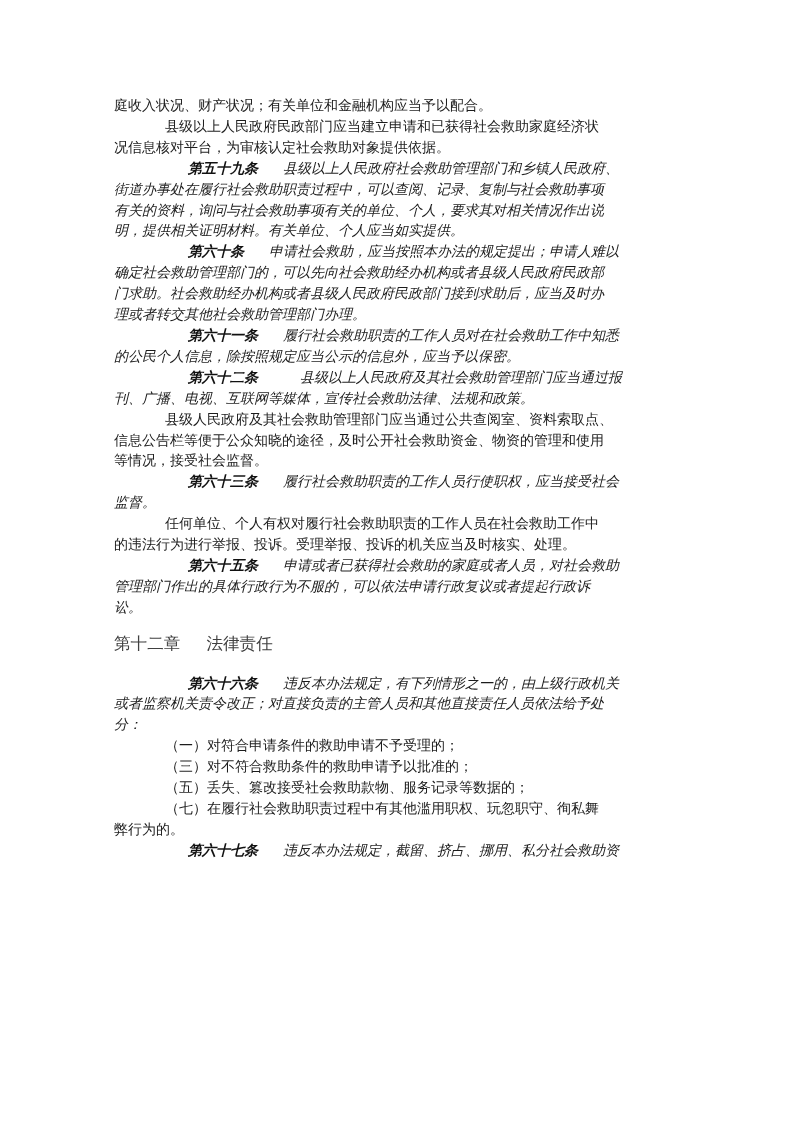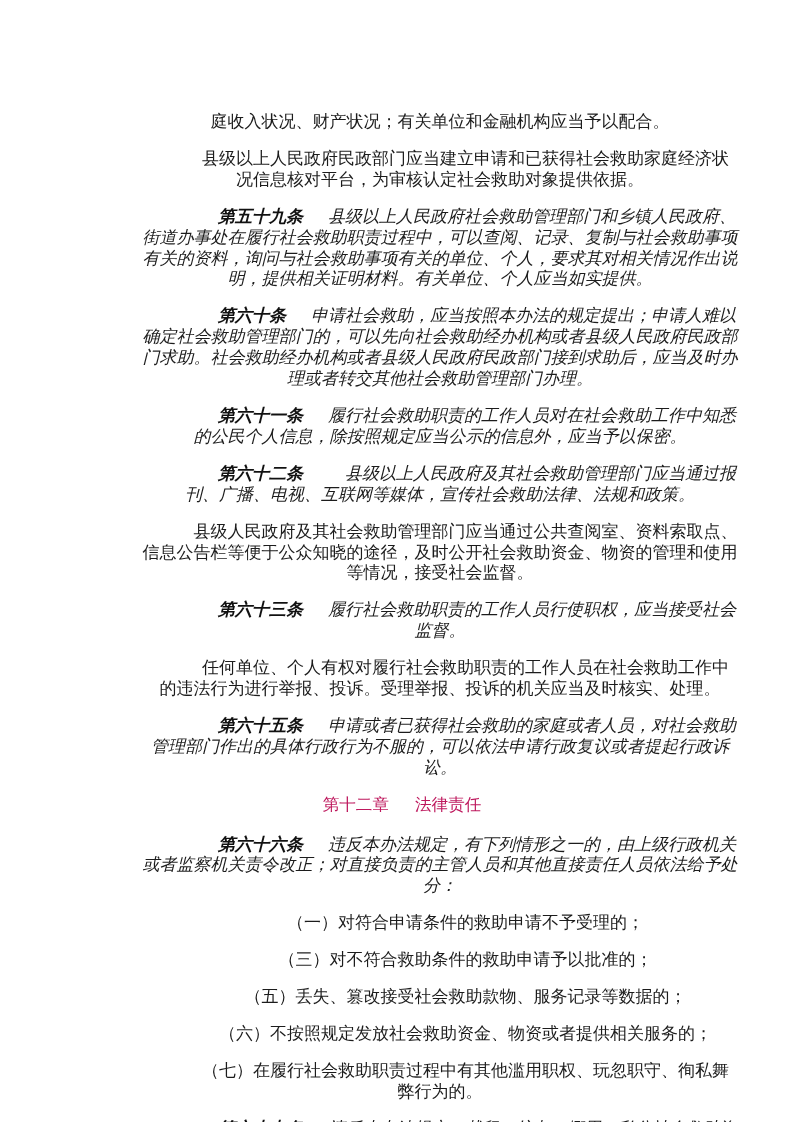--- a/index.html
+++ b/index.html
@@ -15,41 +15,40 @@
     color: #1c1c1c;
   }
   .page {
     box-sizing: border-box;
     width: 793px;
     height: 1122px;
     padding: 96px 59px 0 114px;
     background: #ffffff;
   }
   .para {
-    margin: 16px;
-    font-size: 17px;
+    margin: 0;
+    font-size: 14px;
     line-height: 20.9px;
     text-indent: 51px;
     width: 620px;
-    text-align: center;
   }
   .para.cont { text-indent: 0; }
   .para.article { text-indent: 74px; font-style: italic; }
   .term { font-weight: 700; color: #111111; }
   .gap { display: inline-block; width: 25px; }
   .gap.wide { display: inline-block; width: 42px; }
   .body-text { white-space: pre-line; }
   h2.chapter {
     width: 576px;
     margin: 15px 0 19px 0;
     font-size: 16.6px;
     line-height: 20.9px;
     font-weight: 400;
-    text-align: center;
-    color: #be185d;
+    text-align: left;
+    color: #404040;
   }
   .chapter-gap { display: inline-block; width: 26px; }
 </style>
 </head>
 <body>
 
 <div class="page">
 
   <p class="para cont"><span class="body-text">庭收入状况、财产状况；有关单位和金融机构应当予以配合。</span></p>
 
@@ -90,19 +89,18 @@
 
   <h2 class="chapter"><span>第十二章</span><span class="chapter-gap"></span><span>法律责任</span></h2>
 
   <p class="para article"><span class="term">第六十六条</span><span class="gap"></span><span class="body-text">违反本办法规定，有下列情形之一的，由上级行政机关
 或者监察机关责令改正；对直接负责的主管人员和其他直接责任人员依法给予处
 分：</span></p>
 
   <p class="para"><span class="body-text">（一）对符合申请条件的救助申请不予受理的；</span></p>
   <p class="para"><span class="body-text">（三）对不符合救助条件的救助申请予以批准的；</span></p>
   <p class="para"><span class="body-text">（五）丢失、篡改接受社会救助款物、服务记录等数据的；</span></p>
-  <p class="para"><span class="body-text">（六）不按照规定发放社会救助资金、物资或者提供相关服务的；</span></p>
   <p class="para"><span class="body-text">（七）在履行社会救助职责过程中有其他滥用职权、玩忽职守、徇私舞
 弊行为的。</span></p>
 
   <p class="para article"><span class="term">第六十七条</span><span class="gap"></span><span class="body-text">违反本办法规定，截留、挤占、挪用、私分社会救助资</span></p>
 
 </div>
 
 </body></html>

